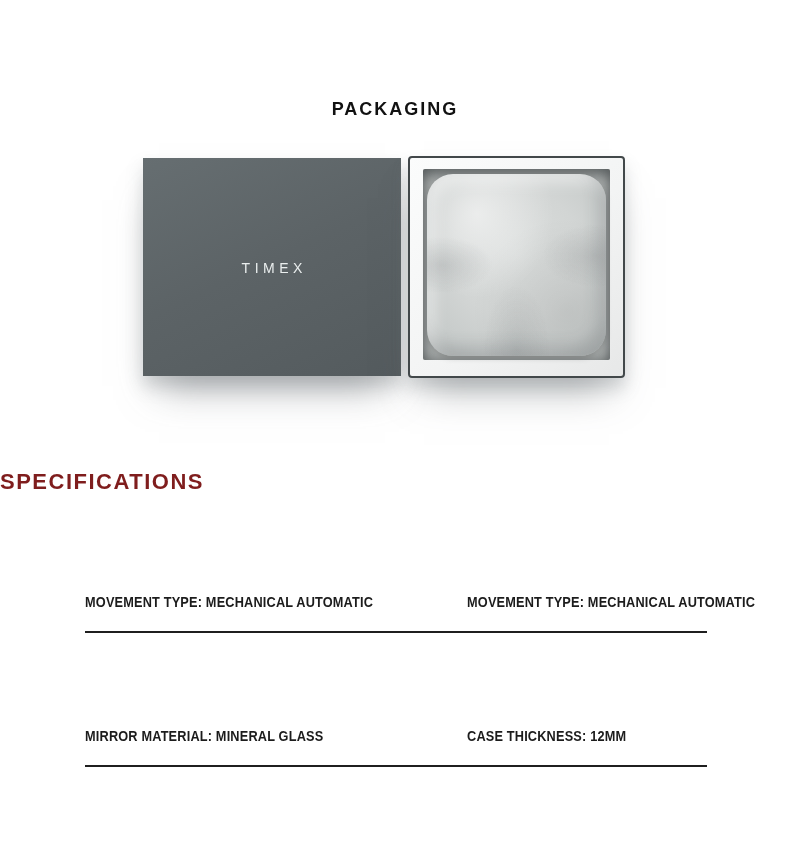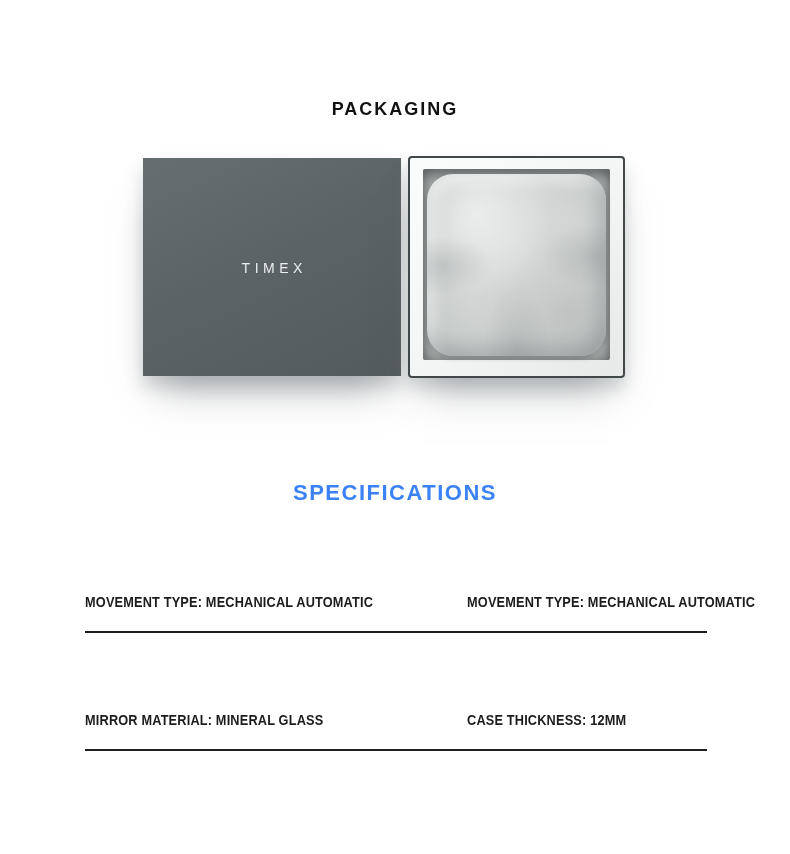--- a/index.html
+++ b/index.html
@@ -6,22 +6,22 @@
   .page{
     position:relative;width:790px;height:854px;background:#ffffff;overflow:hidden;
     font-family:"Liberation Sans", sans-serif;color:#111111;
   }
   
   .packaging-title{
     position:absolute;top:83px;left:0;right:0;margin:16px;text-align:center;
     font-size:18px;font-weight:bold;letter-spacing:2px;color:#111111;
   }
   .specs-title{
-    position:absolute;top:469px;left:0;right:0;margin:11px;text-align:center;
-    font-size:22px;font-weight:bold;letter-spacing:1.5px;color:#3b82f6;
+    position:absolute;top:469px;left:0;right:0;margin:0;
+    font-size:22px;font-weight:bold;letter-spacing:1.5px;color:#7f1d1d;
   }
   
   .lid{
     position:absolute;left:143px;top:158px;width:258px;height:218px;
     border-radius:0;
     background:linear-gradient(155deg,#666e71 0%,#5c6366 48%,#545b5e 100%);
     box-shadow:0 10px 16px rgba(130,136,140,.30), 0 26px 38px -16px rgba(95,101,105,.55);
   }
   .brand{
     position:absolute;left:0;right:0;top:102px;text-align:center;
@@ -53,21 +53,21 @@
   .pillow::before{
     content:"";position:absolute;inset:0;border-radius:26px;
     background:
       radial-gradient(ellipse at 8% 50%, rgba(90,96,99,.18), rgba(90,96,99,0) 22%),
       radial-gradient(ellipse at 94% 45%, rgba(90,96,99,.16), rgba(90,96,99,0) 22%),
       radial-gradient(ellipse at 50% 97%, rgba(90,96,99,.14), rgba(90,96,99,0) 26%);
   }
   
   .specs{position:absolute;left:85px;top:561px;width:625px;height:262px;margin-top:24px;}
   .spec-row{position:absolute;left:0;width:100%;height:60px;}
-  .row1{top:0;} .row2{top:66px;} .row3{top:118px;} .row4{top:203px;}
+  .row1{top:0;} .row2{top:66px;} .row3{top:134px;} .row4{top:203px;}
   .spec-label{
     position:absolute;top:8px;white-space:nowrap;
     font-size:15px;font-weight:700;letter-spacing:.2px;color:#1c1c1c;
     transform:scaleX(.85);transform-origin:0 0;
   }
   .spec-label.left{left:0;}
   .spec-label.right{left:382px;}
   .rule{position:absolute;top:46px;left:0;width:622px;height:1.5px;background:#1f1f1f;}
 </style>
 </head>

